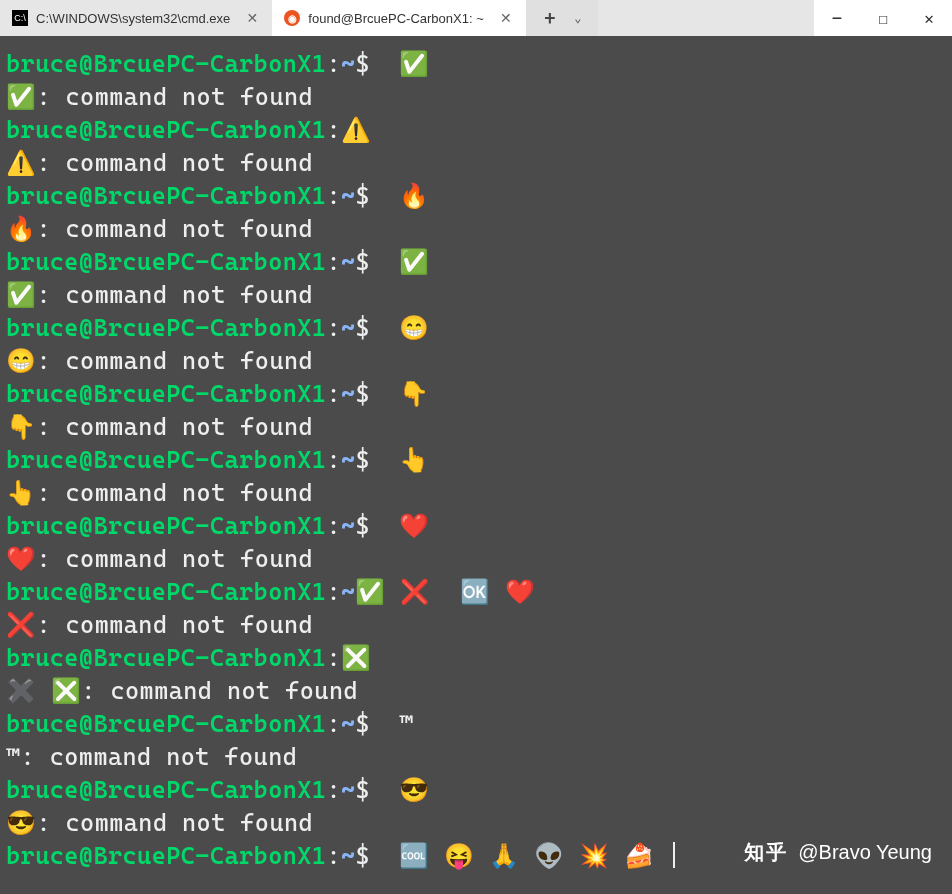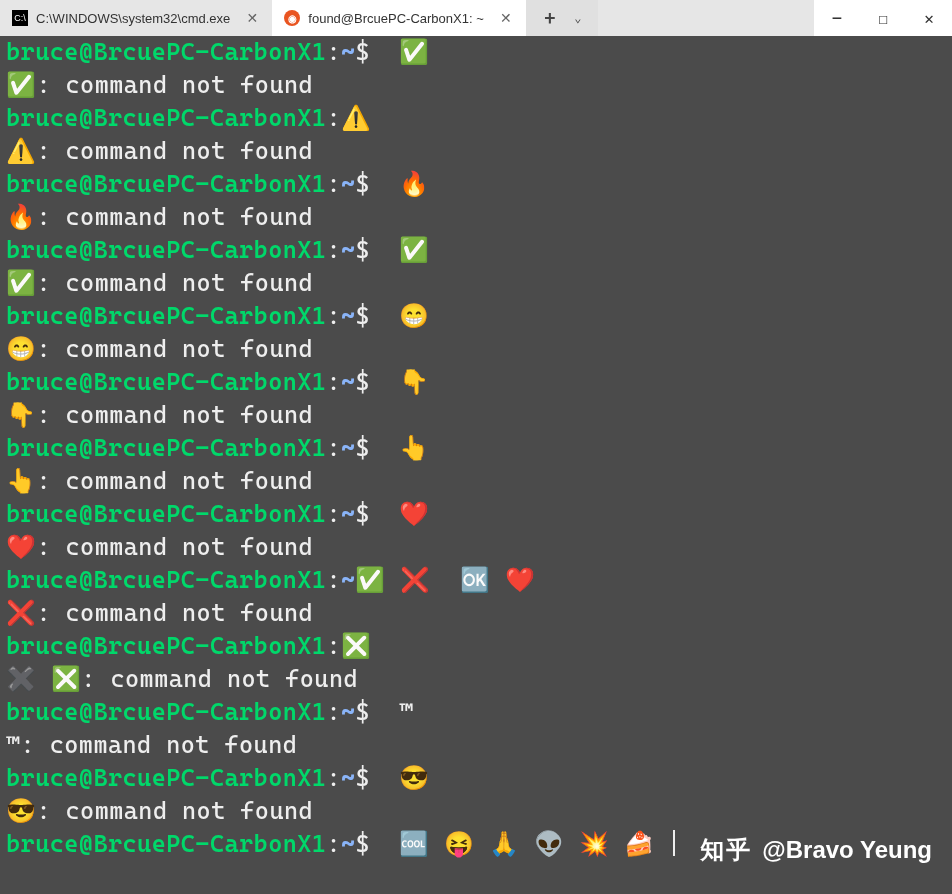--- a/index.html
+++ b/index.html
@@ -60,21 +60,21 @@
     width: 46px; height: 32px;
     display: inline-flex; align-items: center; justify-content: center;
     color: #333;
   }
 
   
   .terminal {
     width: 952px;
     height: 858px;
     background: #4b4b4b;
-    padding: 0 6px;
+    padding: 12px 6px;
     font-size: 24px;
     line-height: 33px;
     color: #eeeeee;
     letter-spacing: 0.5px;
     white-space: pre;
     overflow: hidden;
   }
   .term-line { white-space: pre; }
   .host { color: #00d86a; font-weight: 600; letter-spacing: 0.5px;}
   .colon { color: #eeeeee; }
@@ -91,29 +91,29 @@
 
   .watermark {
     position: absolute;
     right: 20px;
     bottom: 28px;
     display: flex;
     align-items: center;
     gap: 10px;
     color: #ffffff;
     font-family: 'Segoe UI', sans-serif;
-    font-size: 24px;
+    font-size: 20px;
     pointer-events: none;
   }
   .zhihu {
     font-family: 'SimSun','Songti SC',serif;
     font-weight: 700;
     letter-spacing: 2px;
   }
-  .atname { font-weight: 700; }
+  .atname { font-weight: 400; }
 
   .container { position: relative; width: 952px; height: 894px; }
 
   .ubuntu-icon {
     width:16px;height:16px;border-radius:50%;
     background:#E95420;display:inline-flex;align-items:center;justify-content:center;
     color:#fff;font-size:10px;font-weight:bold;
   }
   .cmd-icon {
     width:16px;height:16px;background:#000;display:inline-flex;

